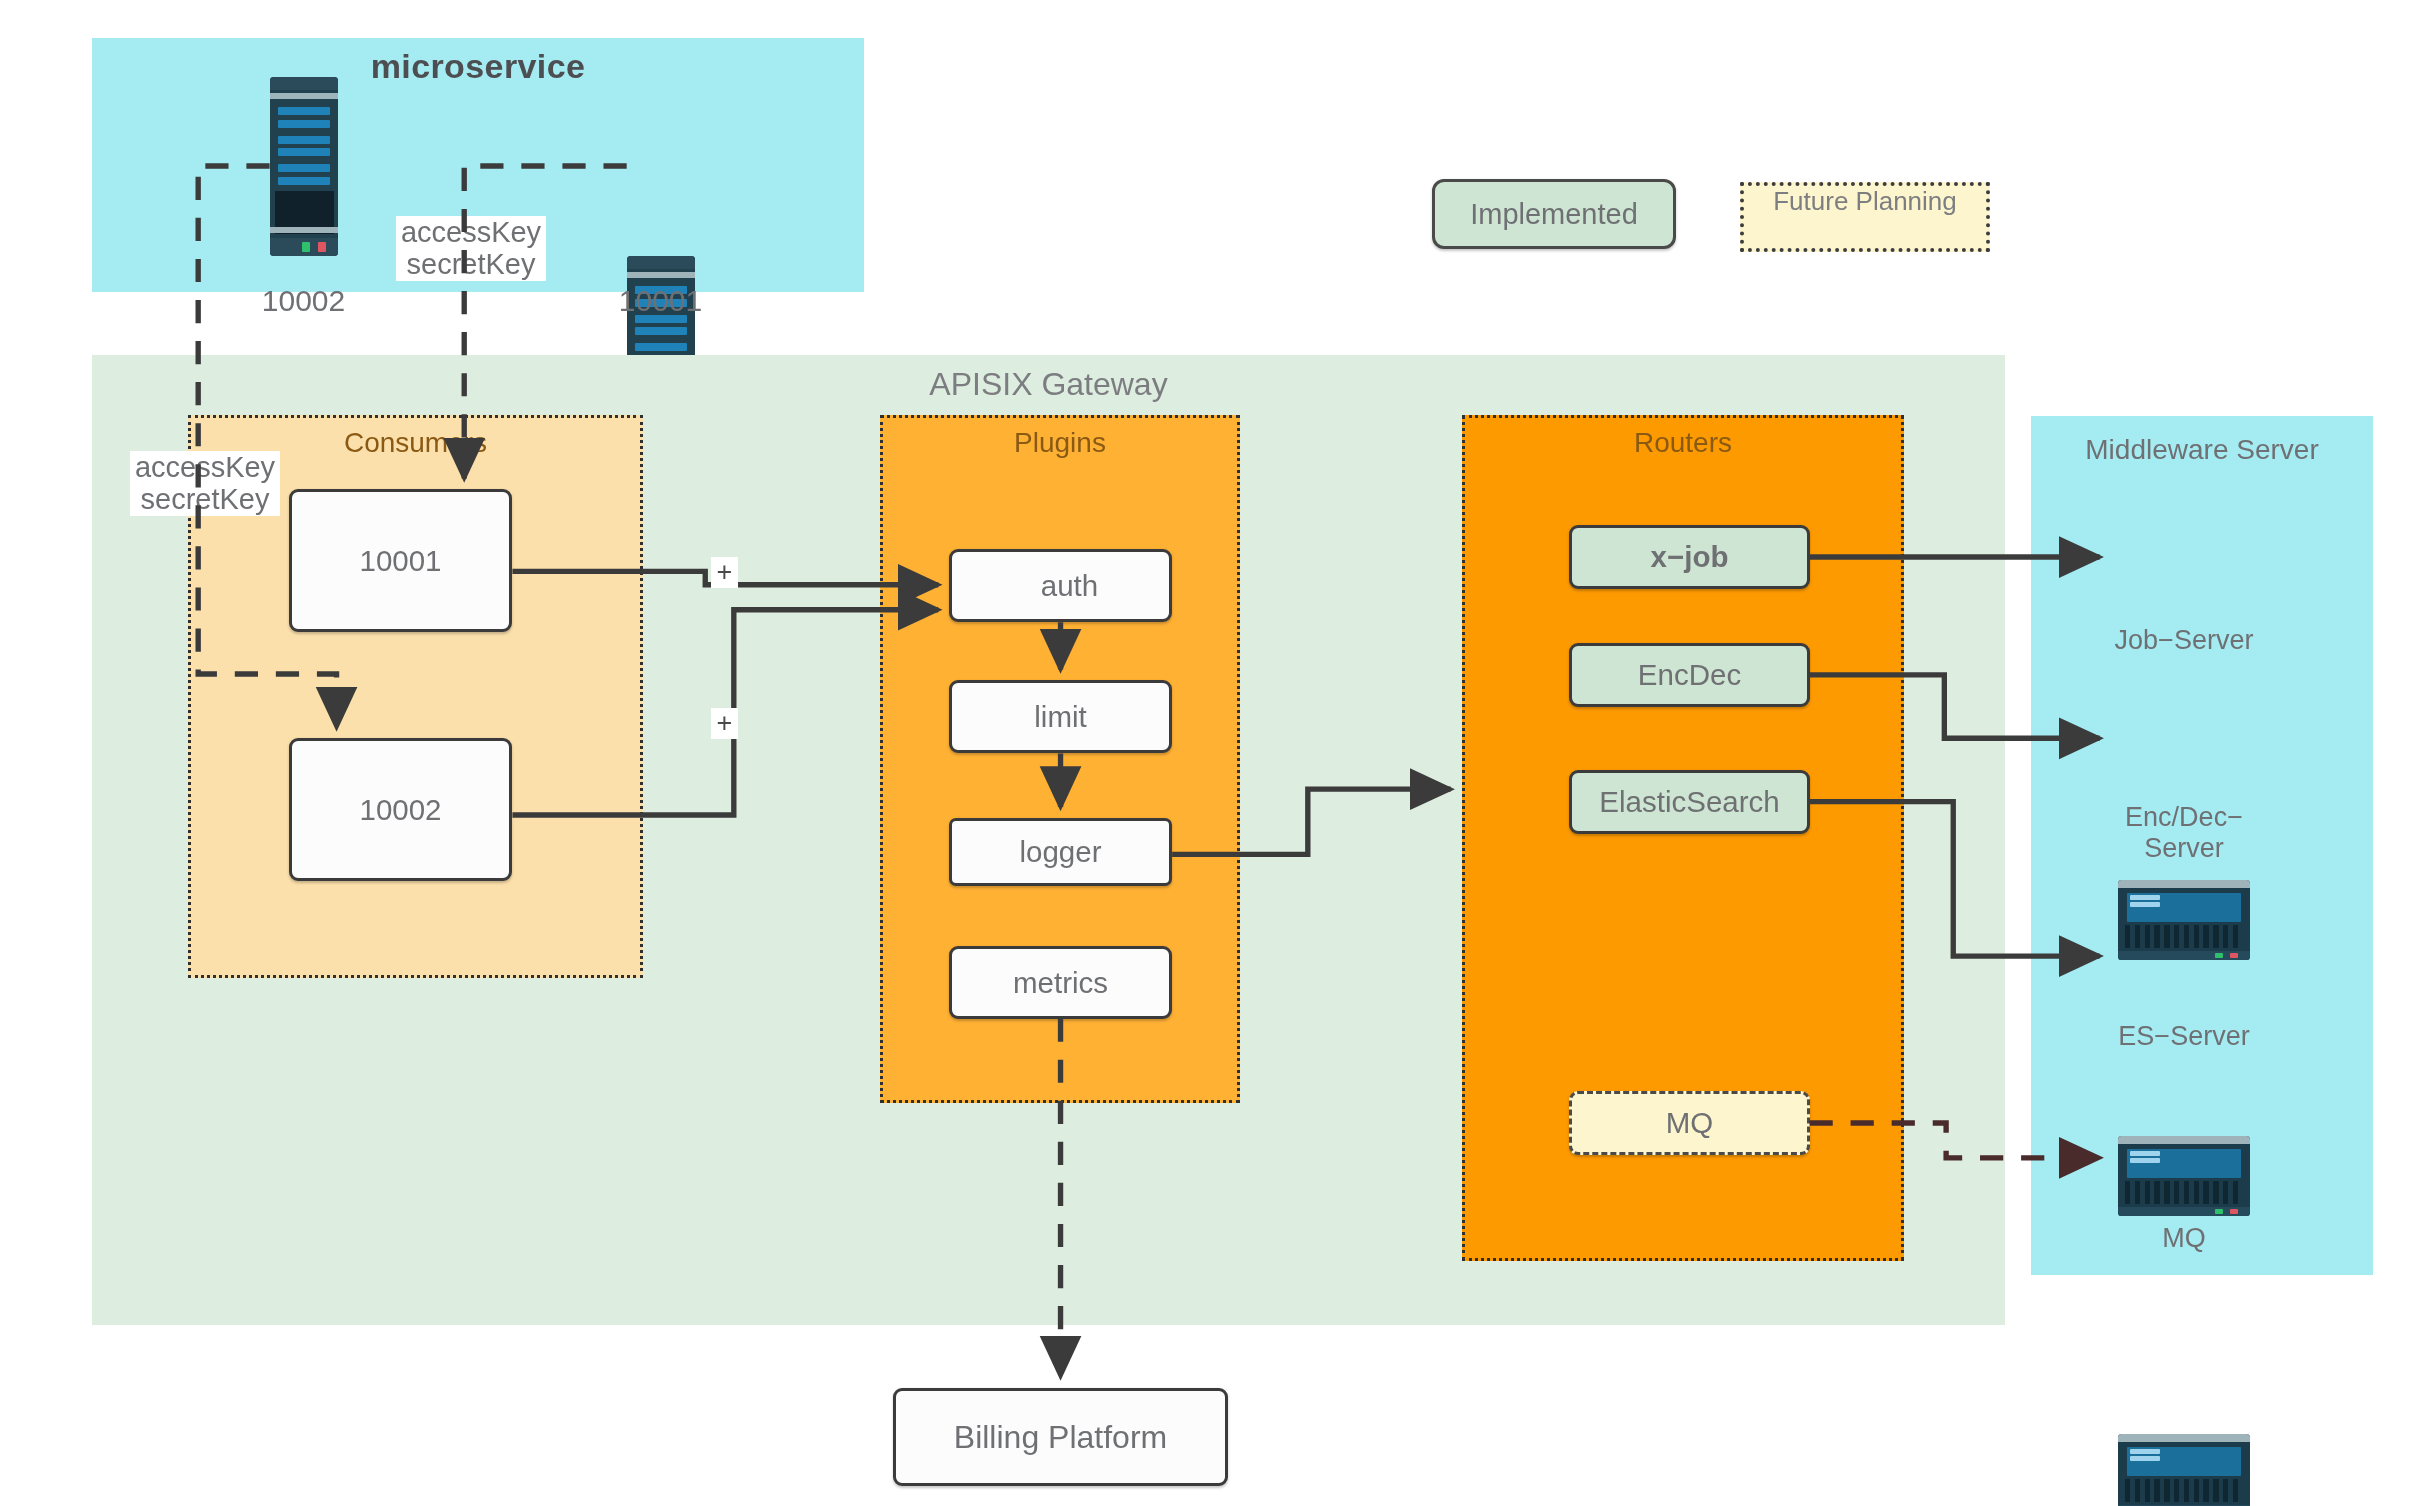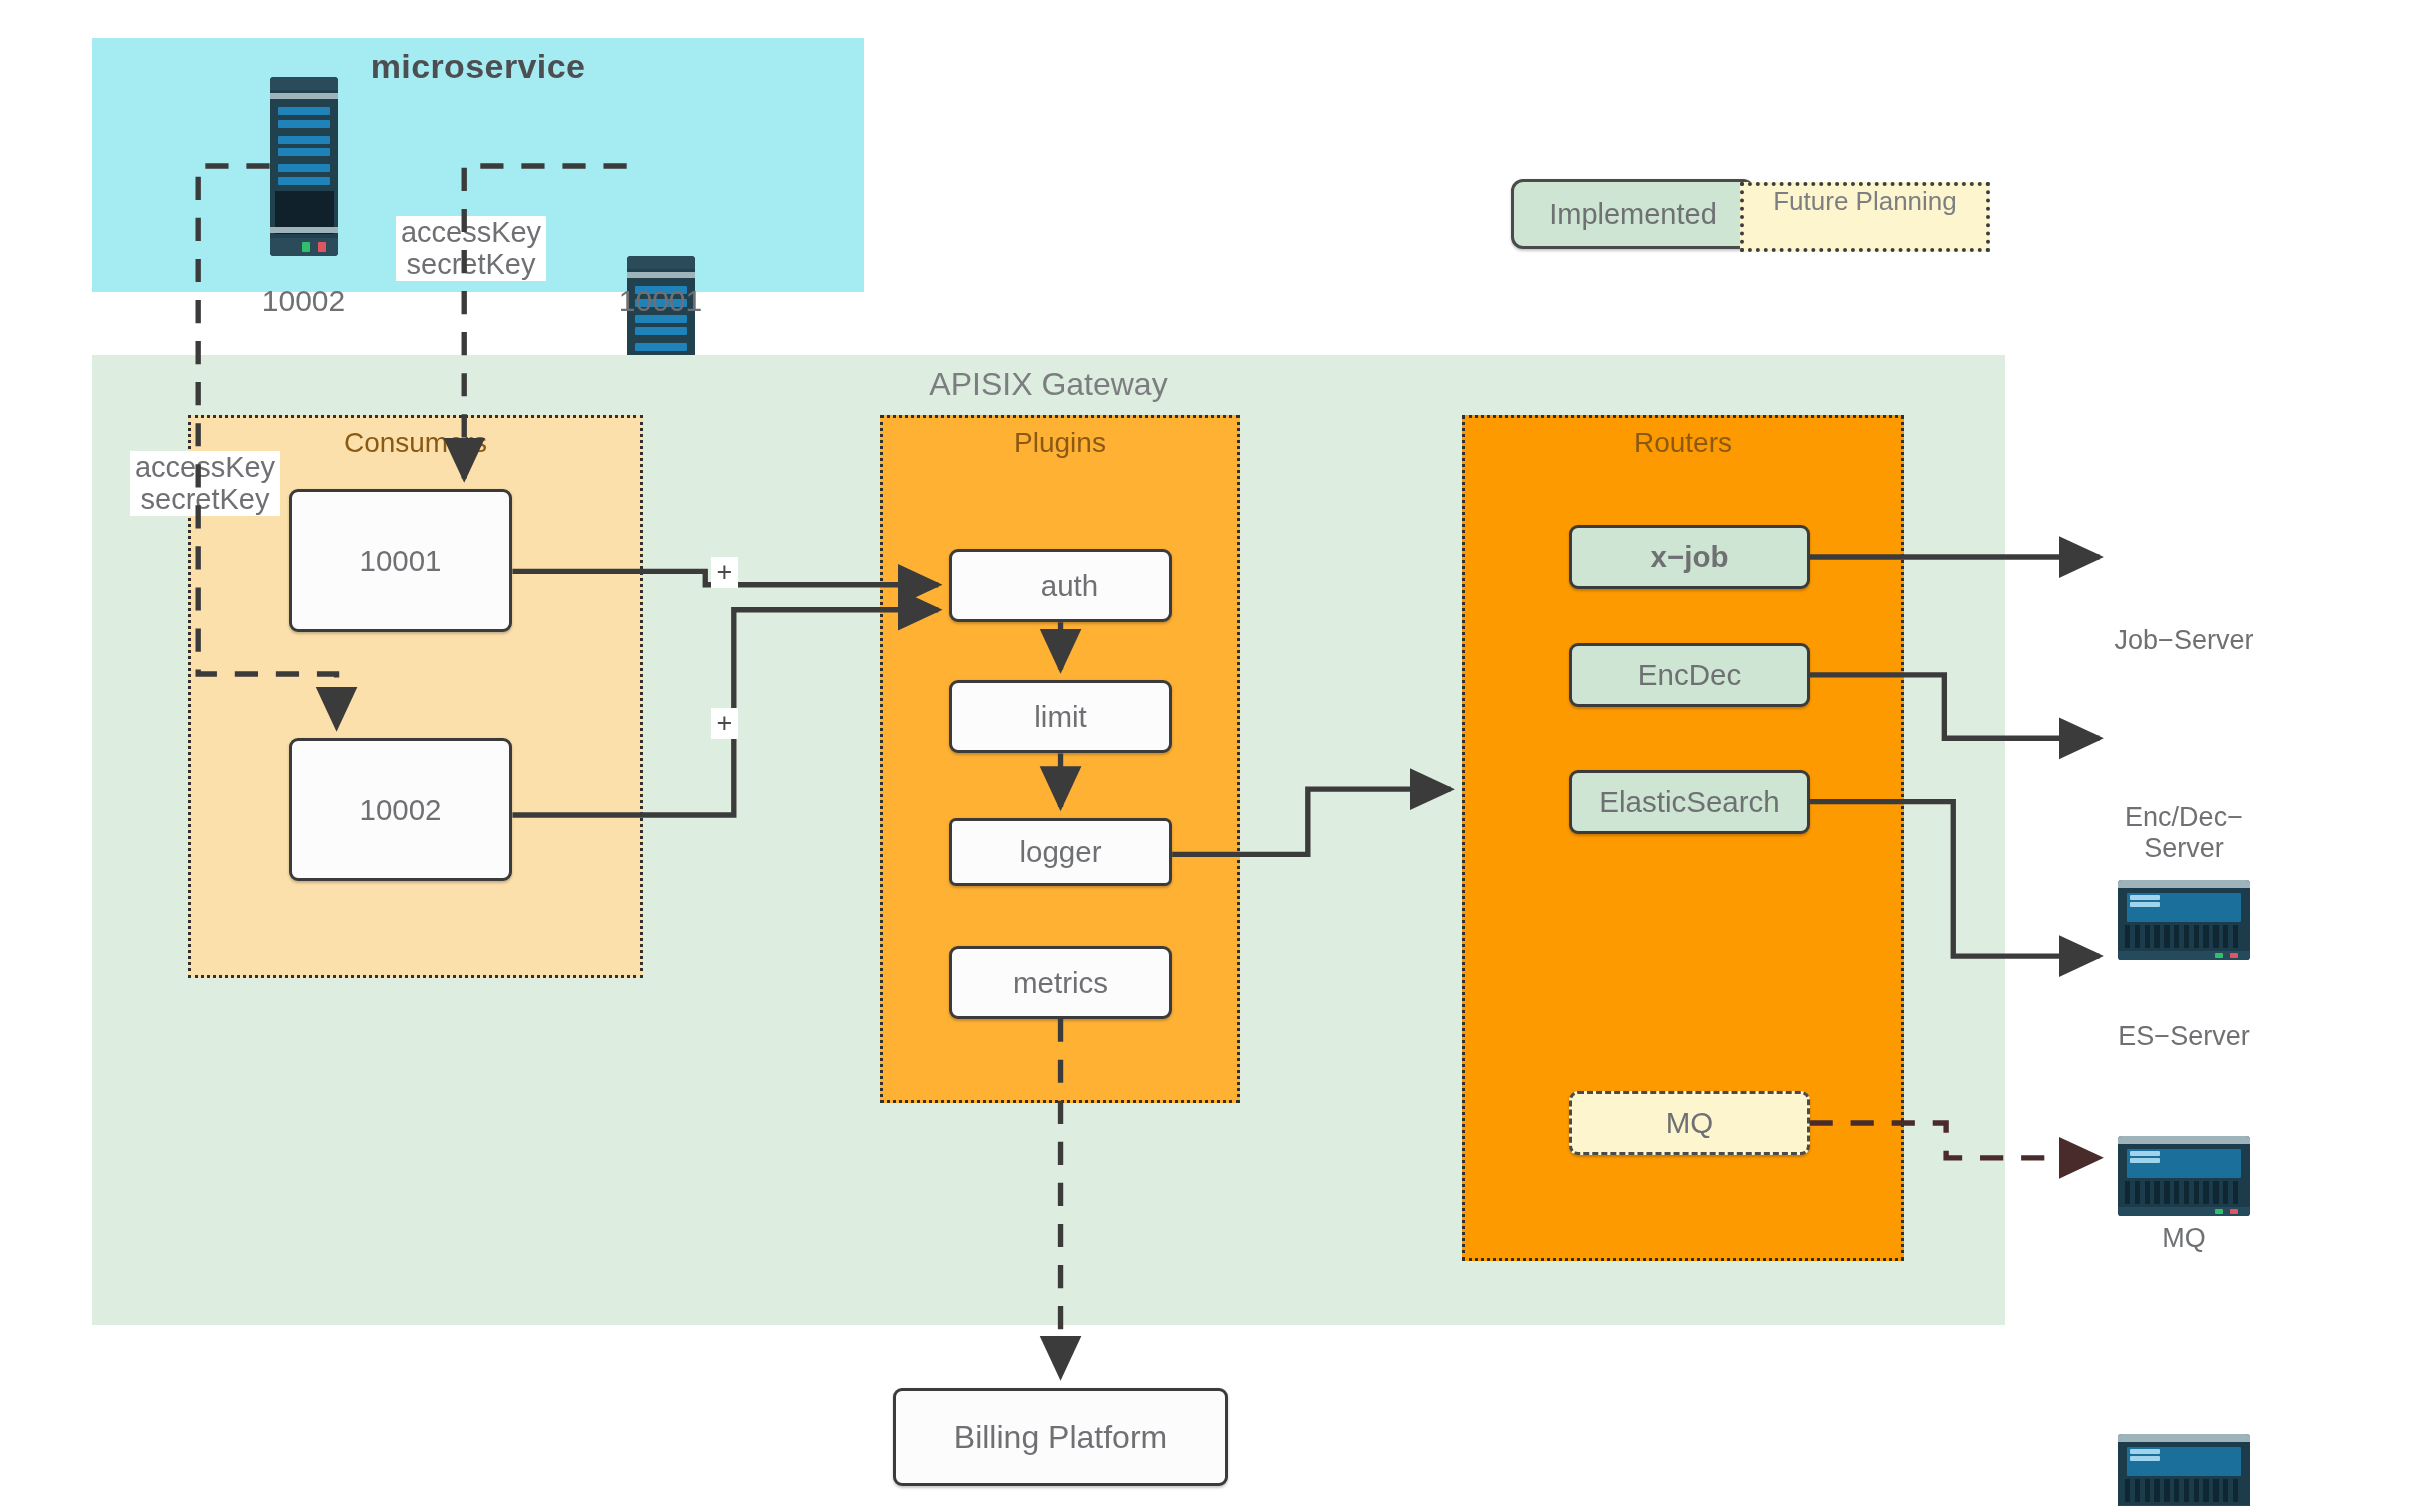--- a/index.html
+++ b/index.html
@@ -75,21 +75,21 @@
 
   .router-xjob  {left:1569px;top:525px;width:241px;height:64px;font-weight:bold;}
   .router-encdec{left:1569px;top:643px;width:241px;height:64px;}
   .router-es    {left:1569px;top:770px;width:241px;height:64px;}
   .router-mq    {left:1569px;top:1091px;width:241px;height:64px;}
 
   .billing{left:893px;top:1388px;width:335px;height:98px;font-size:32px;border-radius:9px;}
 
   
   .legend-implemented{
-    left:1511px;top:179px;width:244px;height:70px;
+    left:1432px;top:179px;width:244px;height:70px;
     background:#cde5d2;border:3.6px solid #4a4a4a;border-radius:12px;
     display:flex;align-items:center;justify-content:center;
     font-size:29px;color:#6f7073;box-shadow:0 1.8px 2.7px rgba(0,0,0,.22);
   }
   .legend-future{
     left:1740px;top:182px;width:250px;height:70px;
     background:#fcf5cd;border:4.5px dotted #3d3d3d;
     display:flex;justify-content:center;
     font-size:26px;color:#7d7e81;
   }
@@ -239,20 +239,23 @@
   <div class="abs node green router-encdec">
     <span>EncDec</span>
   </div>
   <div class="abs node green router-es">
     <span>ElasticSearch</span>
   </div>
   <div class="abs node yellow router-mq">
     <span>MQ</span>
   </div>
 
+  <div class="abs region-middleware">
+    <div class="region-title">Middleware Server</div>
+  </div>
 
   <div class="abs rack" style="left:2118px;top:522px;">
     <div class="top"></div>
       <div class="scr">
         <b></b>
         <b></b>
       </div>
       <div class="vents"></div>
     <div class="base"></div>
       <div class="led g"></div>

